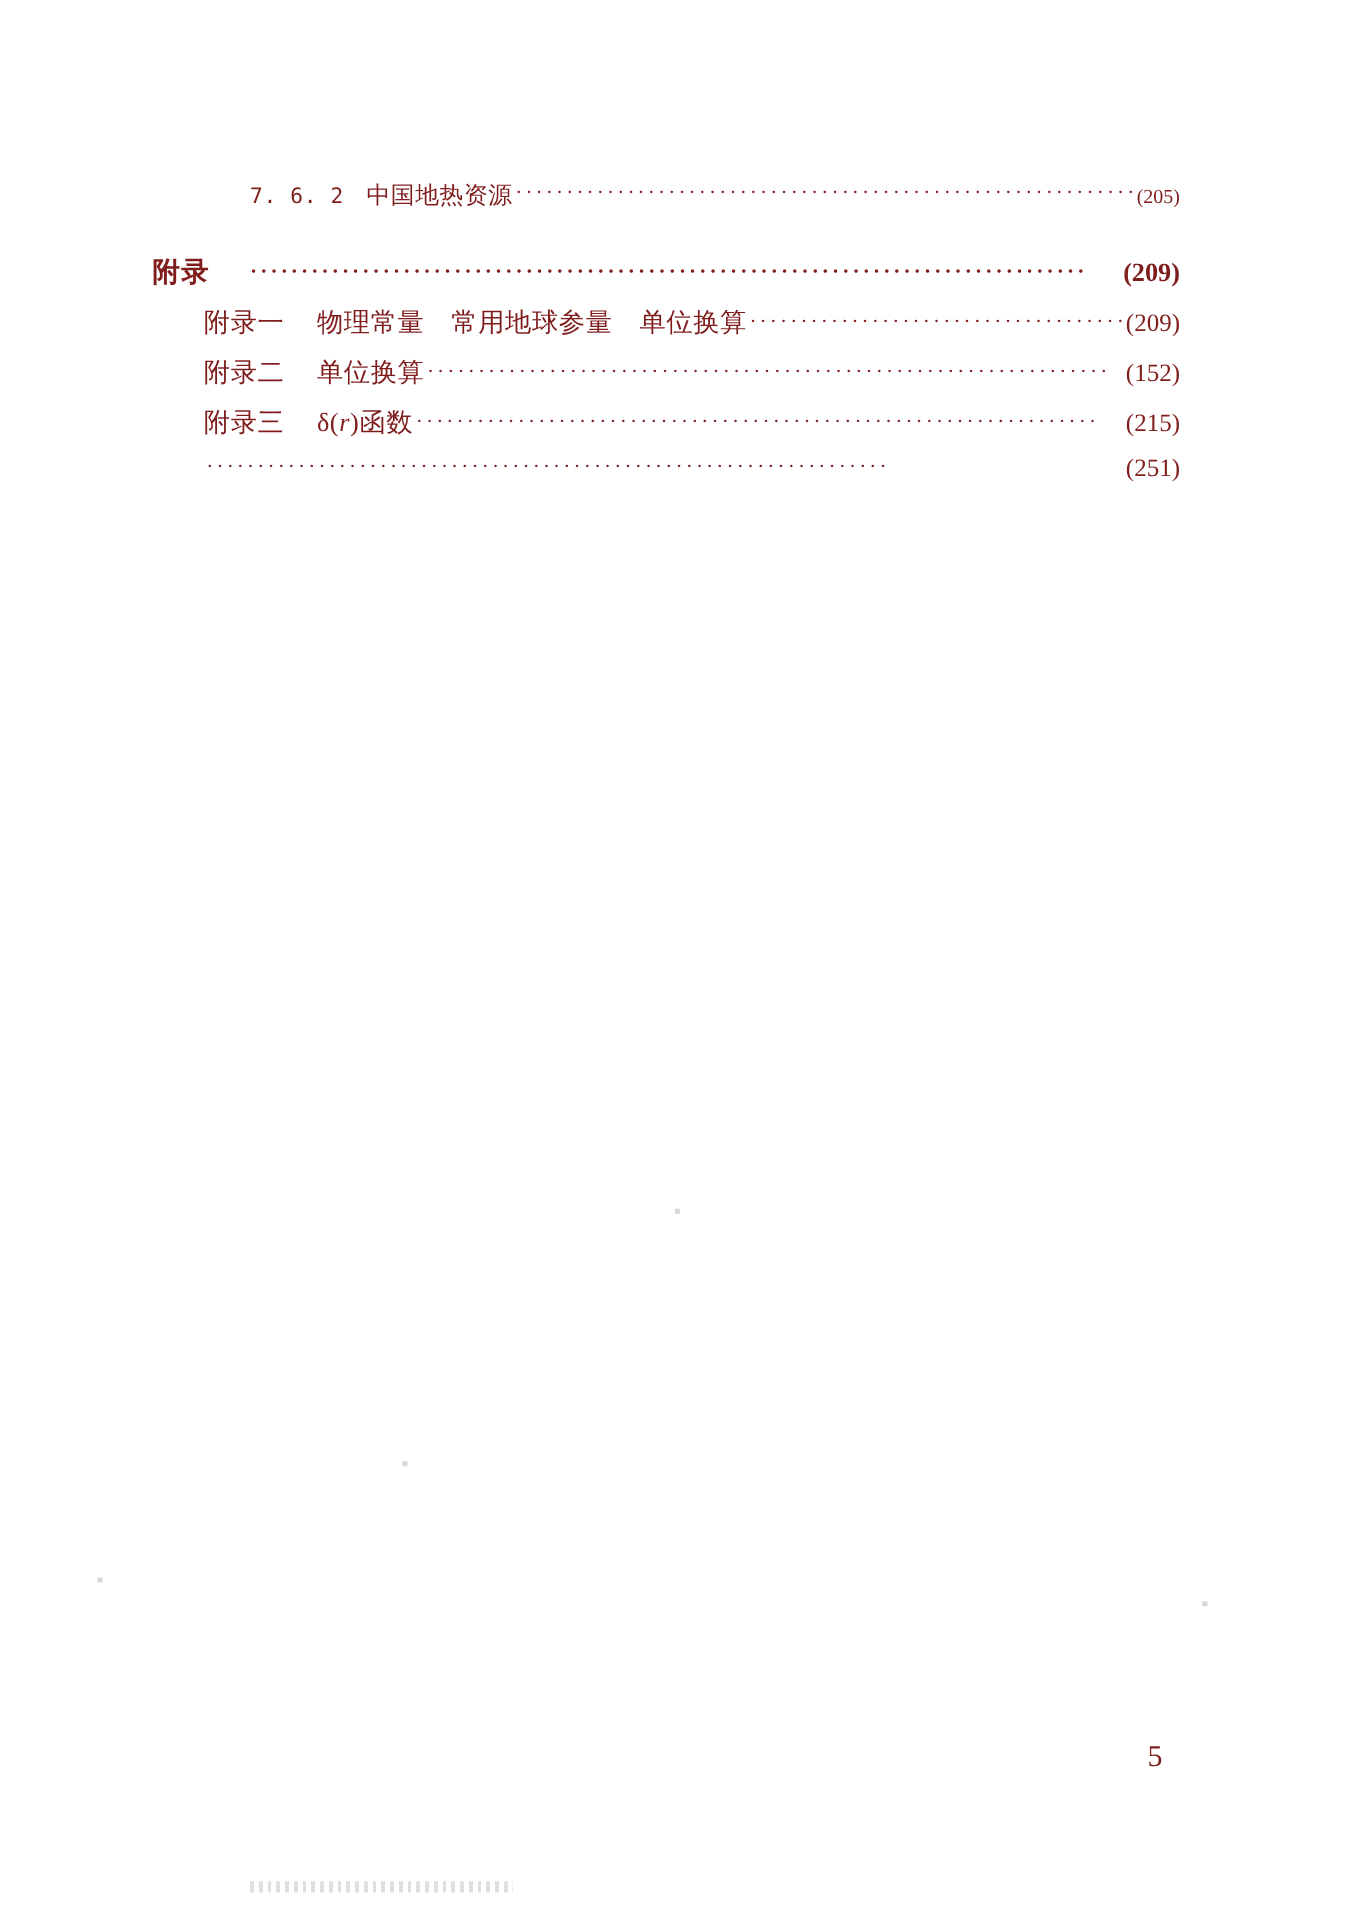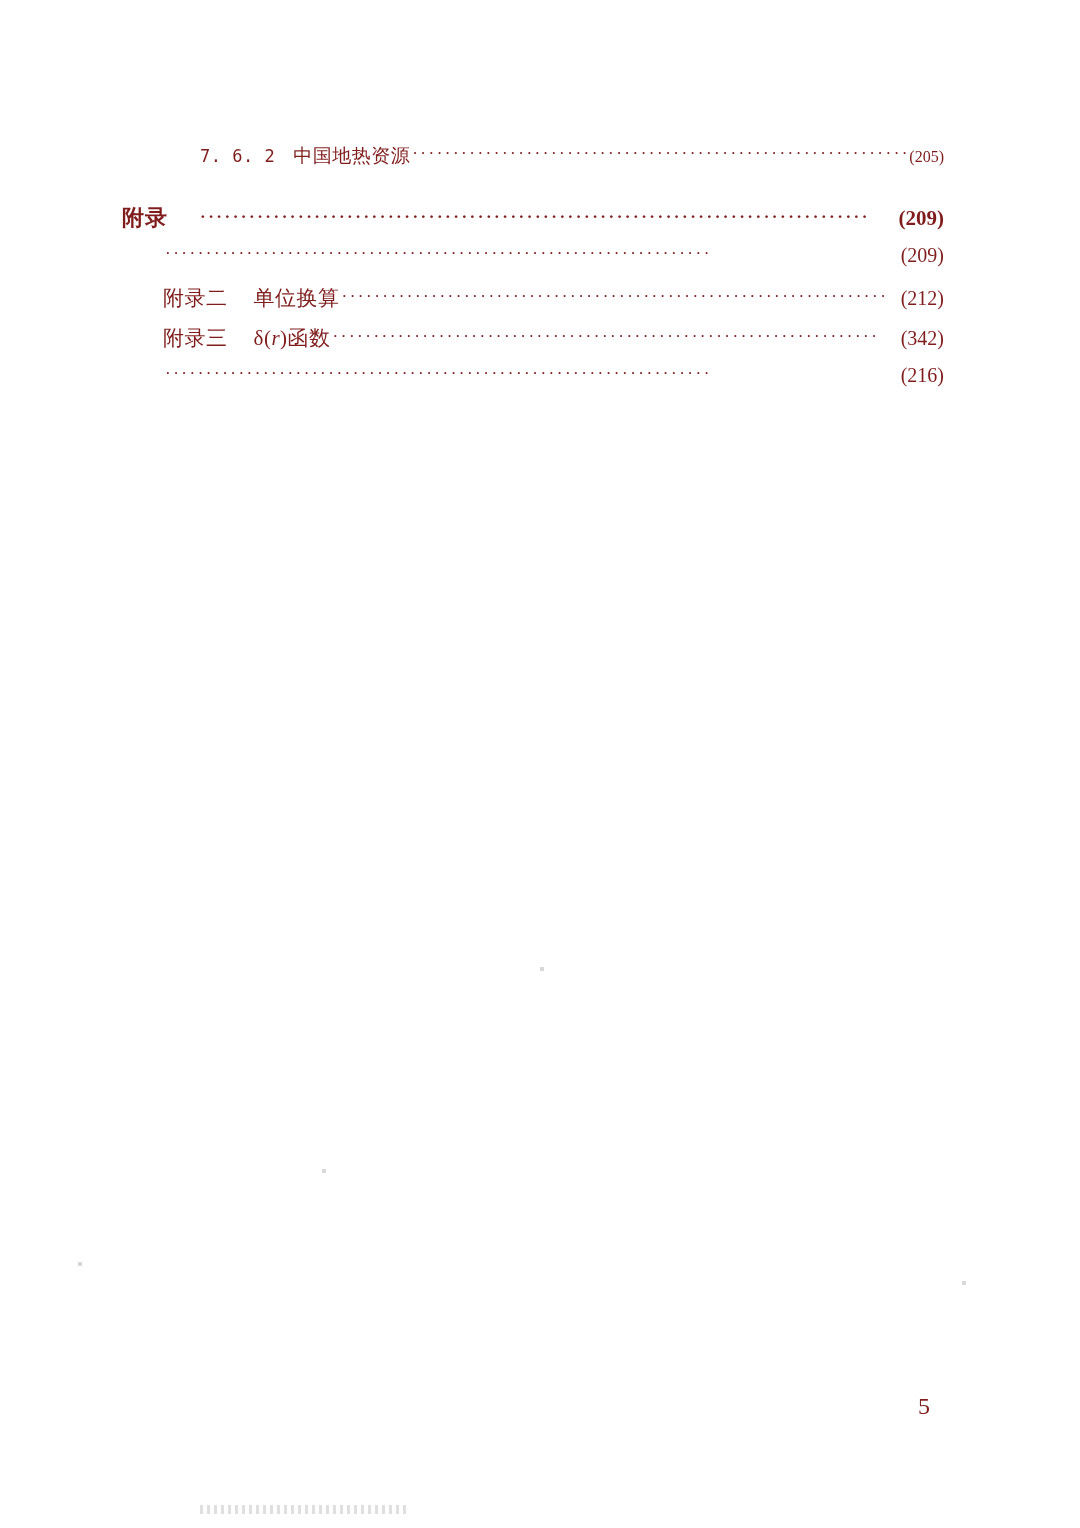--- a/index.html
+++ b/index.html
@@ -142,39 +142,40 @@
 
   <div class="toc-row appendix-head">
     <span class="toc-label">附录</span>
     <span class="toc-leader">····················································································································</span>
     <span class="toc-page">(209)</span>
   </div>
 
   <div class="appendix-list">
 
     <div class="toc-row item">
+      <span class="toc-label"><span>附录一</span><span class="gap-m"></span><span>物理常量　常用地球参量　单位换算</span></span>
       <span class="toc-leader">···································································</span>
       <span class="toc-page">(209)</span>
     </div>
 
     <div class="toc-row item">
       <span class="toc-label"><span>附录二</span><span class="gap-m"></span><span>单位换算</span></span>
       <span class="toc-leader">···································································</span>
-      <span class="toc-page">(212)</span>
+      <span class="toc-page">(152)</span>
     </div>
 
     <div class="toc-row item">
       <span class="toc-label"><span>附录三</span><span class="gap-m"></span><span>δ(<span class="ital">r</span>)函数</span></span>
       <span class="toc-leader">···································································</span>
-      <span class="toc-page">(342)</span>
+      <span class="toc-page">(215)</span>
     </div>
 
     <div class="toc-row item">
       <span class="toc-leader">···································································</span>
-      <span class="toc-page">(216)</span>
+      <span class="toc-page">(251)</span>
     </div>
 
   </div>
 
   <div class="folio">5</div>
 
   <div class="speck" style="left:540px; top:967px; width:4px; height:4px;"></div>
   <div class="speck" style="left:322px; top:1169px; width:4px; height:4px;"></div>
   <div class="speck" style="left:78px; top:1262px; width:4px; height:4px;"></div>
   <div class="speck" style="left:962px; top:1281px; width:4px; height:4px;"></div>

